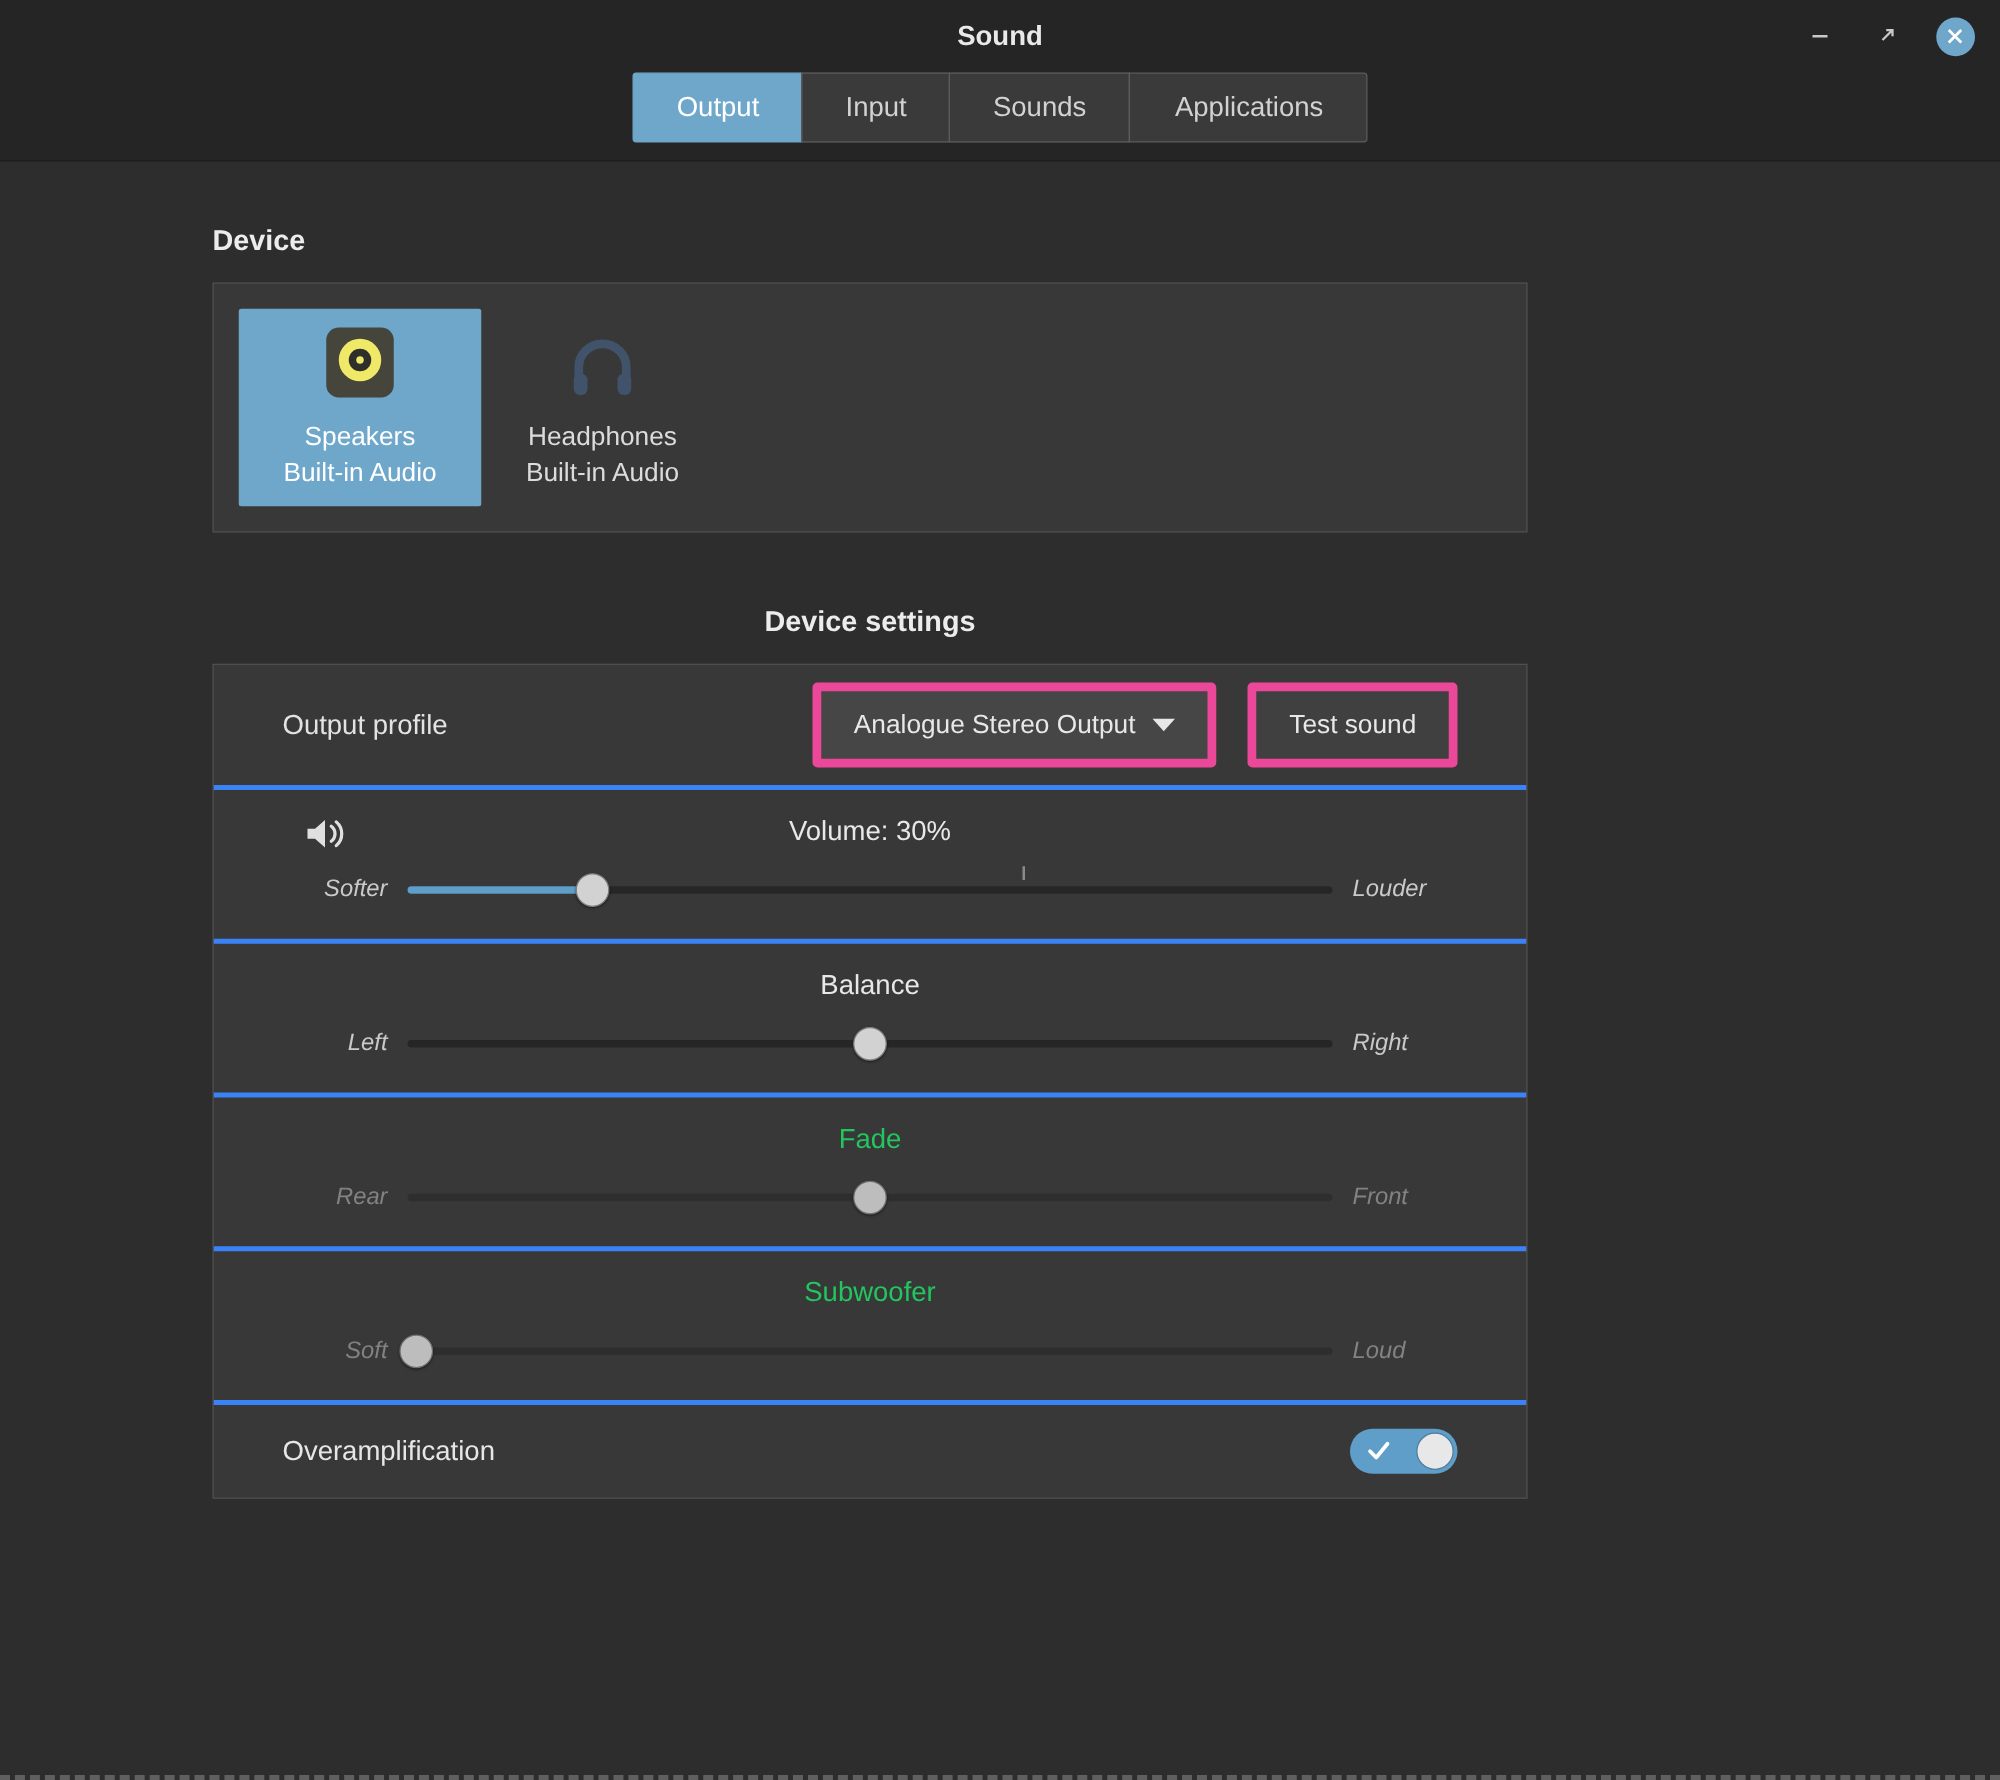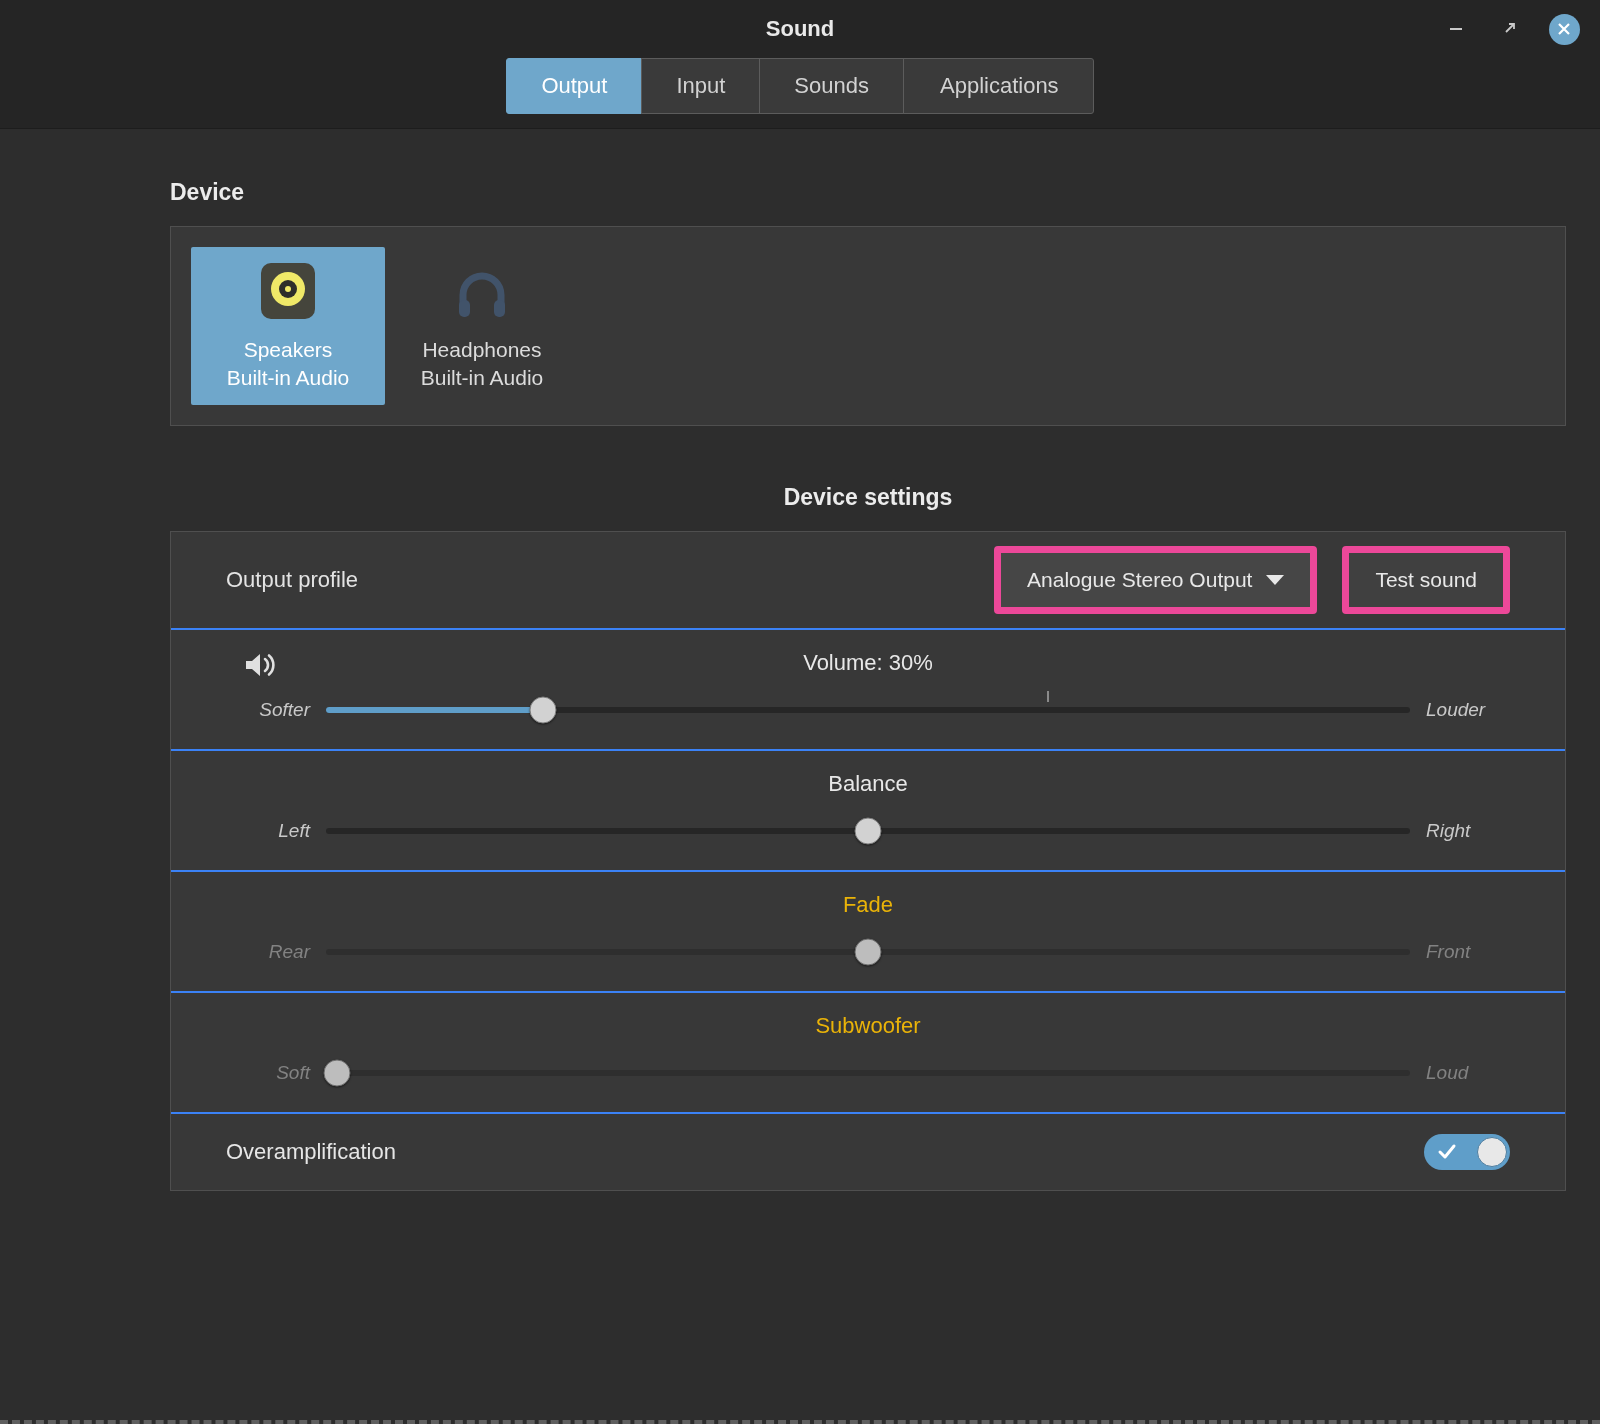--- a/index.html
+++ b/index.html
@@ -35,40 +35,40 @@
   .tab {
     height:56px; padding:0 34px; font-size:22px; cursor:pointer;
     background:#3a3a3a; color:#d2d2d2; border:1px solid #5c5c5c; margin-left:-1px;
     font-family:"Liberation Sans", sans-serif;
   }
   .tab:first-child { margin-left:0; border-top-left-radius:3px; border-bottom-left-radius:3px; }
   .tab:last-child { border-top-right-radius:3px; border-bottom-right-radius:3px;padding-left:36px; }
   .tab.active { background:var(--accent); color:#ffffff; border-color:var(--accent); }
 
   
-  .main { margin-left:170px; width:1396px; }
+  .main { margin-left:170px; width:1052px; }
   .section-heading { margin:50px 0 20px; font-size:23px; font-weight:bold; color:#ececec; }
   .section-heading.second { margin-top:58px;text-align:center; }
 
   .panel { background:#383838; border:1px solid #4f4f4f; }
 
   
   .device-panel { height:200px; padding:20px; display:flex; align-items:stretch; }
   .device-tile {
     width:194px; border-radius:2px; cursor:pointer;
     display:flex; flex-direction:column; align-items:center; justify-content:center; gap:10px;
     text-align:center;
   }
   .device-tile.selected { background:var(--accent); }
   .device-tile.selected .device-label { color:#ffffff; }
   .device-label { font-size:21px; line-height:1.35; color:#dcdcdc; }
 
   
   .settings-panel { display:flex; flex-direction:column; }
-  .row { border-top:2px solid #3b82f6; }
+  .row { border-top:4px solid #3b82f6; }
   .row:first-child { border-top:none; }
 
   .profile-row {
     height:96px; display:flex; align-items:center; padding:0 55px; gap:25px;
   }
   .profile-label { flex:1; font-size:22px; color:#e3e3e3; }
   .btn {
     font-family:"Liberation Sans", sans-serif;
     background:#464646; border:7px solid #ec4899; border-radius:4px;
     color:#e8e8e8; font-size:21px; padding:15px 26px; cursor:pointer;
@@ -98,21 +98,21 @@
     background:var(--accent-fill); border-radius:3px;
   }
   .slider-handle {
     position:absolute; top:50%; left:0; transform:translate(-50%,-50%);
     width:27px; height:27px; border-radius:50%;
     background:#d2d2d2; border:1px solid #7d7d7d;
     box-shadow:0 1px 2px rgba(0,0,0,.5);
   }
   .slider-tick { position:absolute; top:-5px; width:2px; height:11px; background:#8a8a8a; }
 
-  .row.disabled .row-title { color:#eab308; }
+  .row.disabled .row-title { color:#22c55e; }
   .row.disabled .side-label { color:#828282; }
   .row.disabled .slider-track { background:#2e2e2e; }
   .row.disabled .slider-handle { background:#bdbdbd; border-color:#6e6e6e; }
 
   .overamp-row { height:78px; display:flex; align-items:center; justify-content:space-between; padding:0 55px; }
   .overamp-label { font-size:22px; color:#e6e6e6; }
   .switch {
     position:relative; width:86px; height:36px; border-radius:18px;
     background:var(--accent-fill); cursor:pointer;
   }

